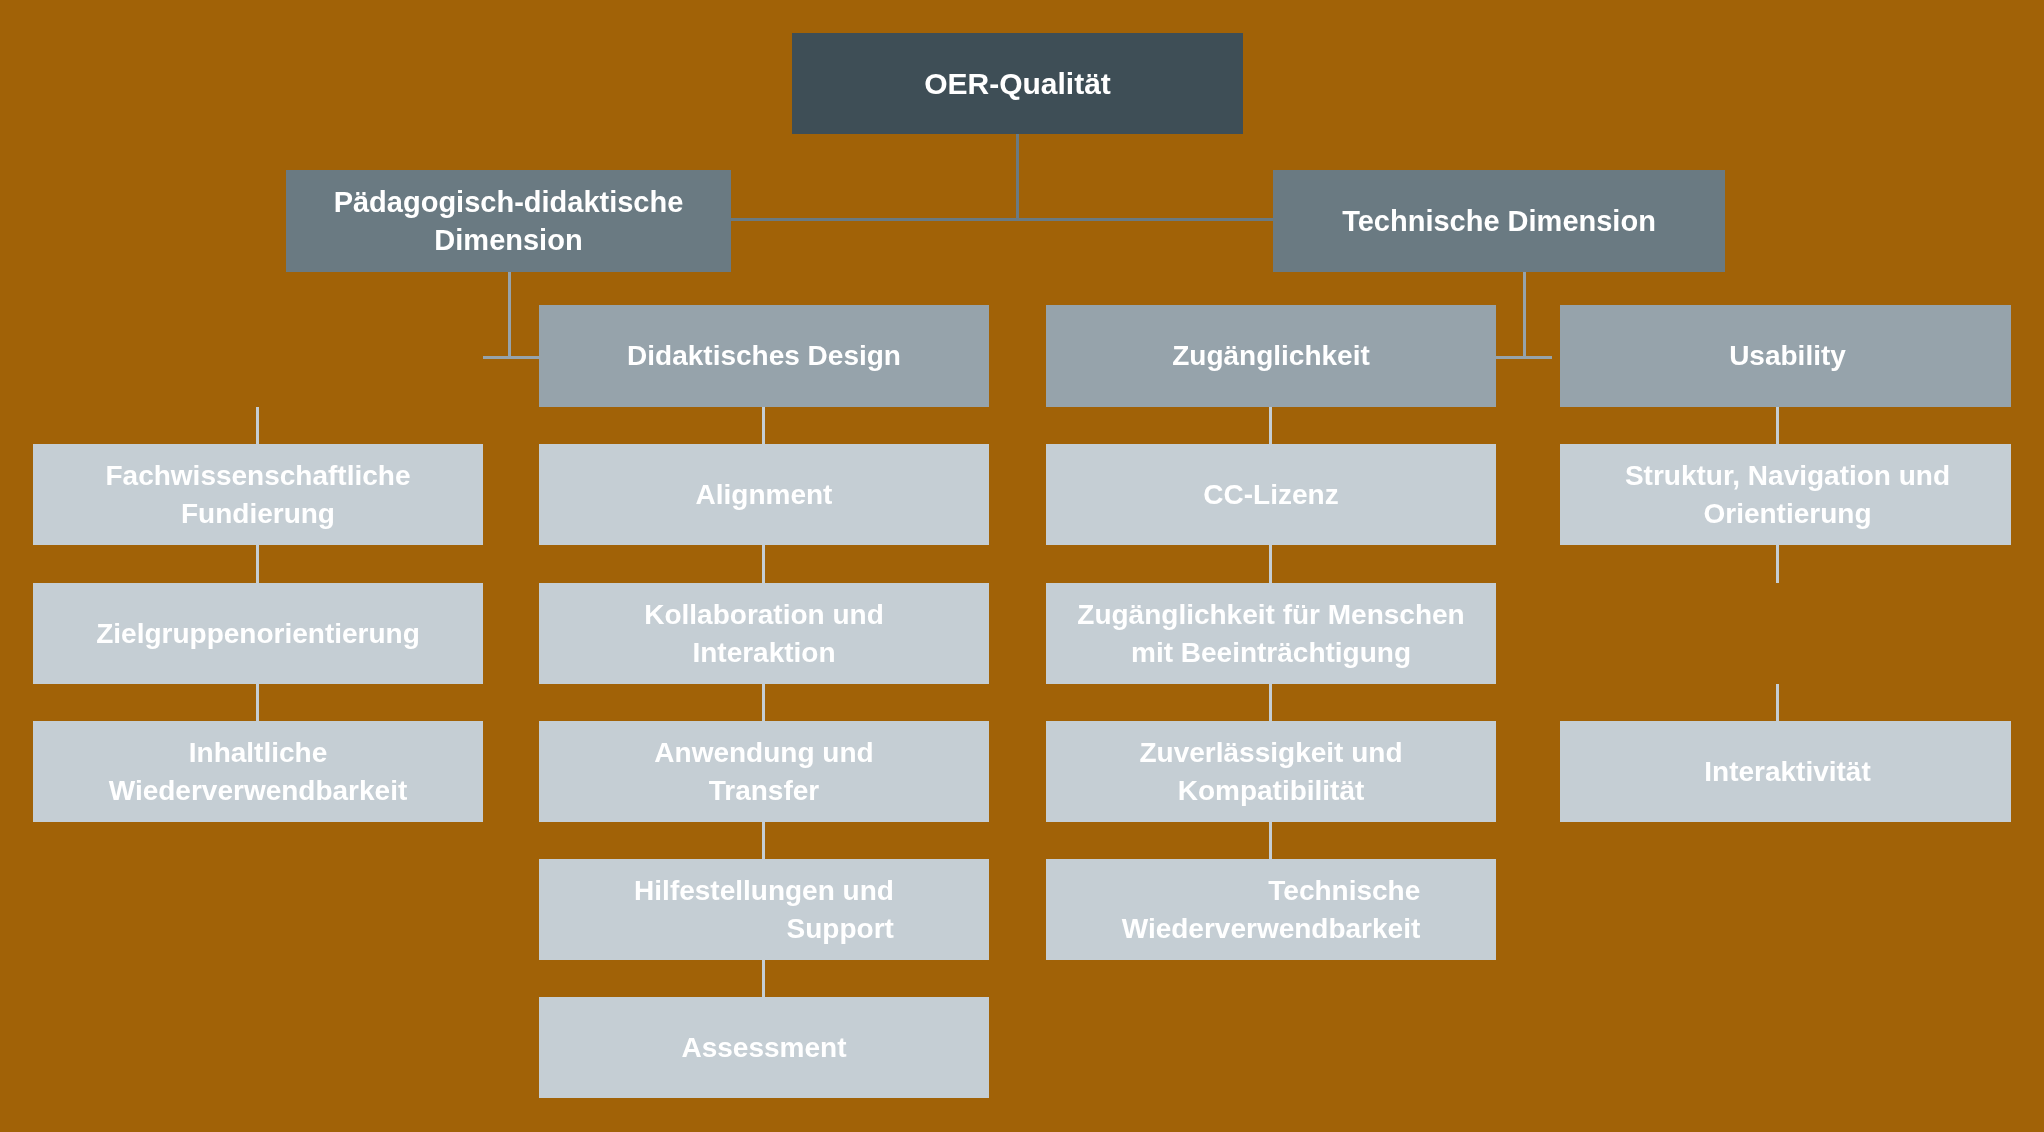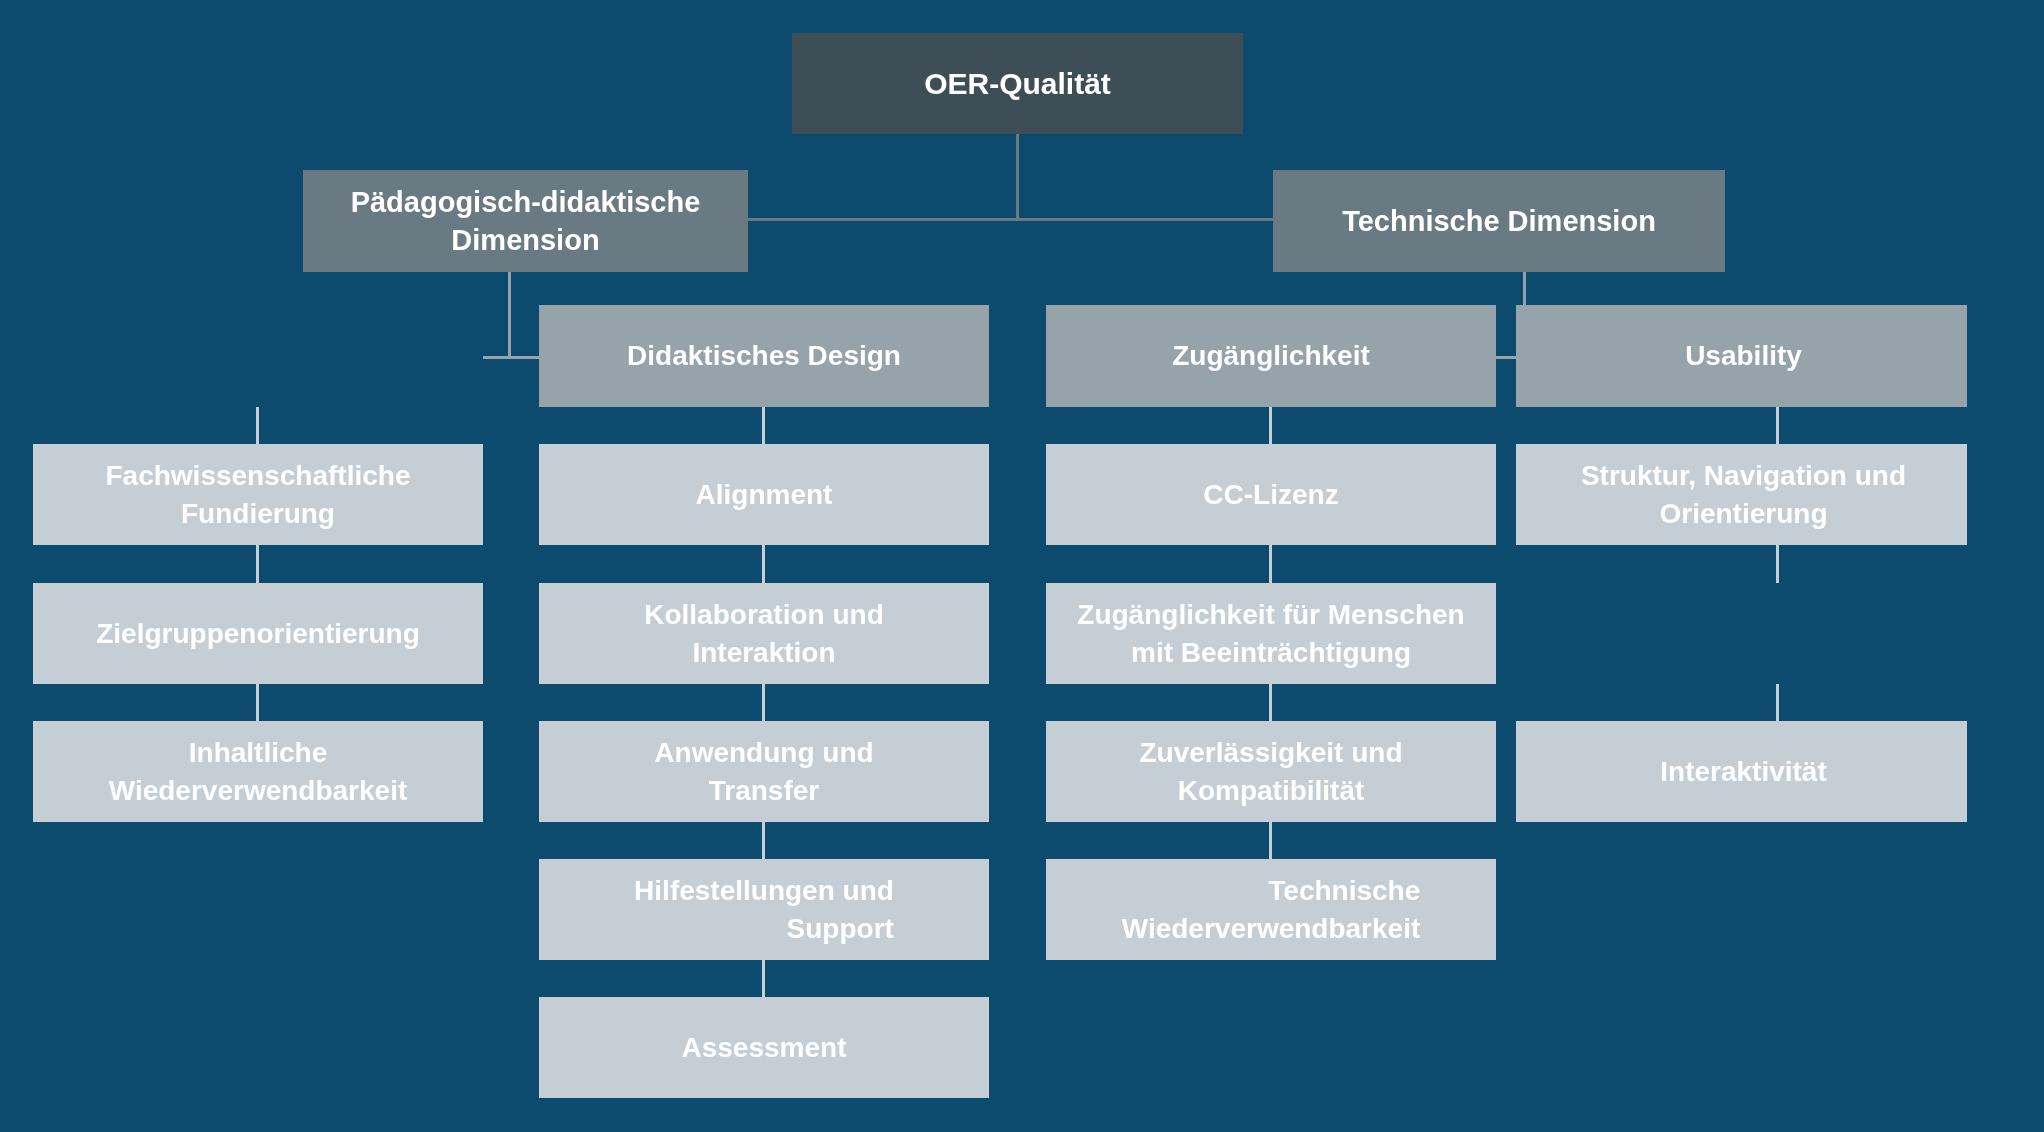--- a/index.html
+++ b/index.html
@@ -1,43 +1,43 @@
 <!DOCTYPE html>
 <html style="--c-level1: #3e4e56; --c-level2: #6a7a82; --c-level3: #96a3ab; --c-level4: #c5ced4; --c-background: #ffffff; --c-text: #ffffff;"><head>
 <meta charset="utf-8">
 <style>
   html,body{margin:0;padding:0;background:#fff;}
   .stage{
-    position:relative;width:2044px;height:1132px;background:#0c4a6e;
+    position:relative;width:2044px;height:1132px;background:#a16207;
     font-family:"Liberation Sans","DejaVu Sans",sans-serif;overflow:hidden;
   }
   .box{
     position:absolute;display:flex;align-items:center;justify-content:center;
     text-align:center;color:#ffffff;font-weight:bold;font-size:28px;
     line-height:38px;white-space:pre-line;padding:0 12px;box-sizing:border-box;
   }
   .lvl1{background:var(--c-level1,#3e4e56);font-size:30px;}
   .lvl2{background:var(--c-level2,#6a7a82);font-size:29px;}
   .lvl3{background:var(--c-level3,#96a3ab);}
   .lvl4{background:var(--c-level4,#c5ced4);}
   .line{position:absolute;}
   .l1{background:var(--c-level2,#6a7a82);}
   .l2{background:var(--c-level3,#96a3ab);}
   .l3{background:var(--c-level4,#c5ced4);}
 
   
   .pos-root{left:792px;top:33px;width:451px;height:101px;}
-  .pos-dim1{left:286px;top:170px;width:445px;height:102px;margin-left:17px;}
+  .pos-dim1{left:286px;top:170px;width:445px;height:102px;}
   .pos-dim2{left:1273px;top:170px;width:452px;height:102px;}
 
   
   .c1{left:33px;width:450px;}
   .c2{left:539px;width:450px;}
   .c3{left:1046px;width:450px;}
-  .c4{left:1516px;width:451px;padding-left:16px;}
+  .c4{left:1560px;width:451px;padding-left:16px;}
   .rh{top:305px;height:102px;}
   .r1{top:444px;height:101px;}
   .r2{top:583px;height:101px;}
   .r3{top:721px;height:101px;}
   .r4{top:859px;height:101px;text-align:right;}
   .r5{top:997px;height:101px;}
 
   
   .t-v{left:1016px;top:134px;width:3px;height:87px;}
   .t-h{left:731px;top:218px;width:568px;height:3px;}

